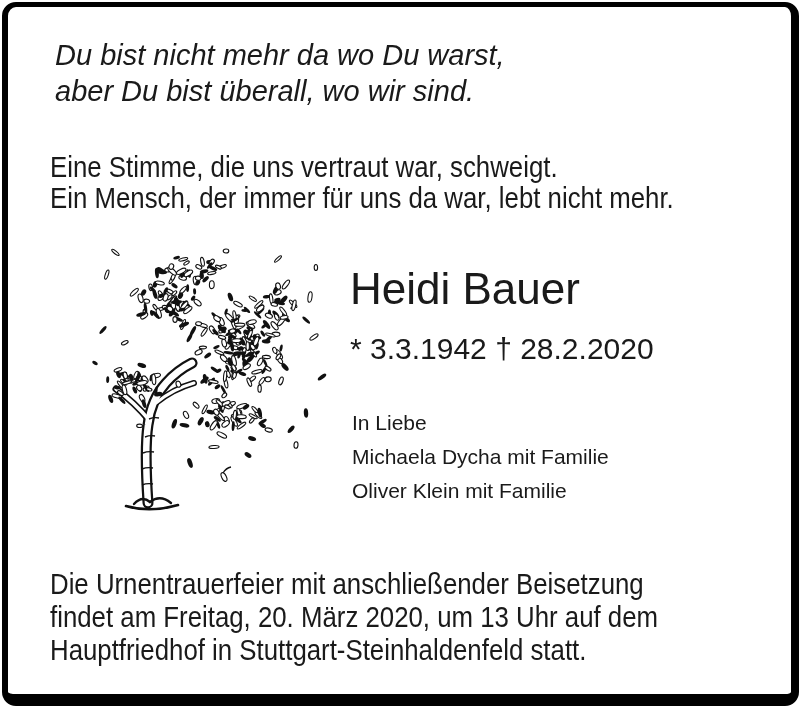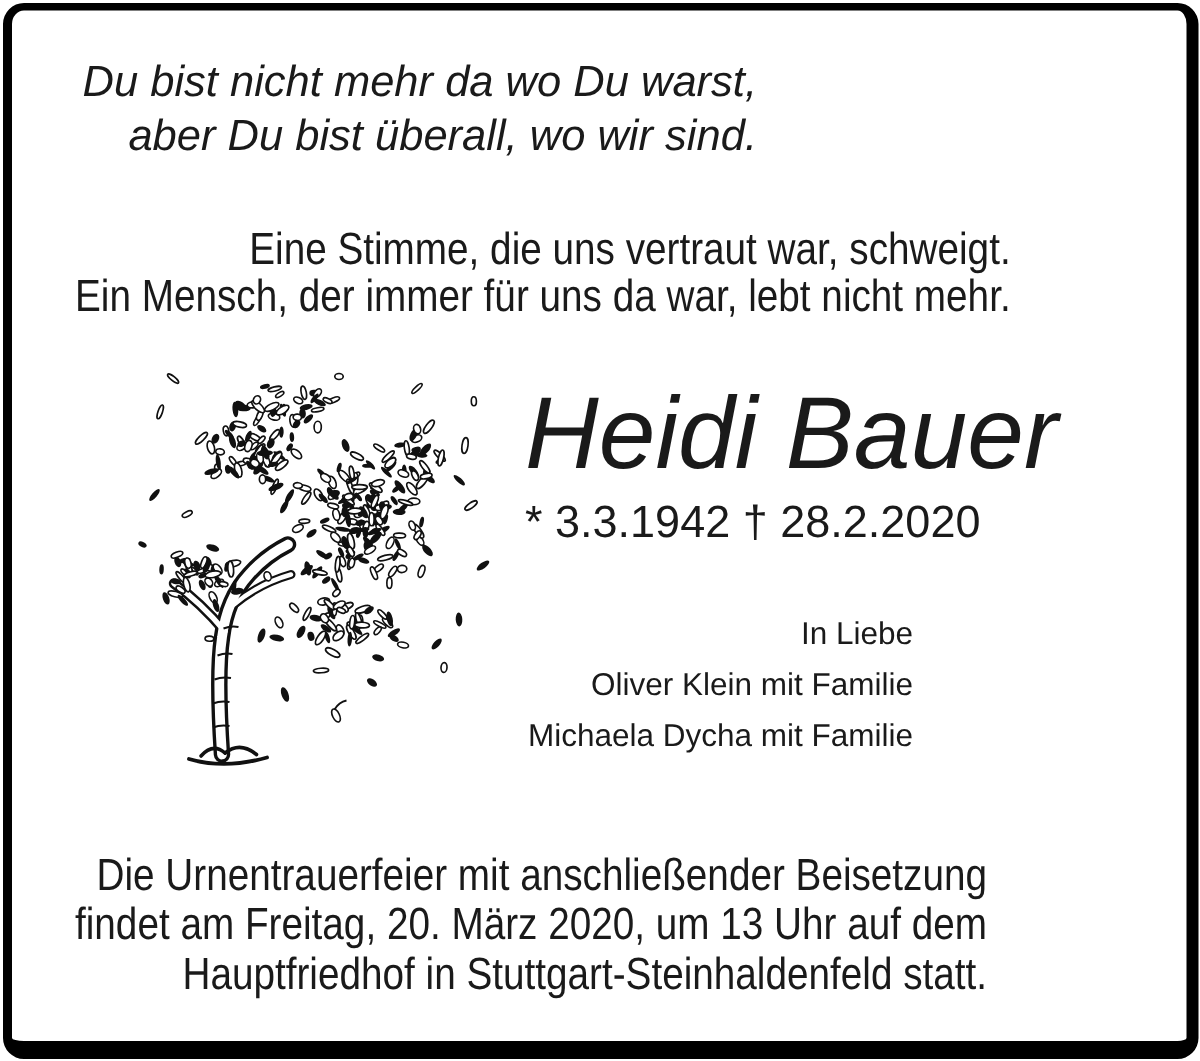--- a/index.html
+++ b/index.html
@@ -8,21 +8,20 @@
     background: #ffffff;
   }
   .page {
     position: relative;
     width: 800px;
     height: 707px;
     background: #ffffff;
     color: #1a1a1a;
     font-family: "Liberation Sans", sans-serif;
     overflow: hidden;
-    text-align: right;
   }
   .frame {
     position: absolute;
     left: 2px; top: 2px; right: 1px; bottom: 1px;
     border: solid #000000;
     border-width: 5px 8px 12px 6px;
     border-radius: 14px;
     pointer-events: none;
   }
   .opening-quote {
@@ -42,24 +41,23 @@
     transform-origin: 0 0;
     white-space: nowrap;
   }
   .tree {
     position: absolute;
     left: 78px; top: 245px;
   }
   .deceased-name {
     position: absolute;
     left: 350px; top: 258px;
-    font-size: 68px;
+    font-size: 44px;
     line-height: 62px;
     white-space: nowrap;
-    font-style: italic;
   }
   .life-dates {
     position: absolute;
     left: 350px; top: 331px;
     font-size: 30px;
     line-height: 36px;
     white-space: nowrap;
   }
   .life-dates .death-date {
   }
@@ -501,22 +499,22 @@
 
   <div class="deceased-name">Heidi Bauer</div>
 
   <div class="life-dates">
     <span class="birth-date">* 3.3.1942</span>
     <span class="death-date">† 28.2.2020</span>
   </div>
 
   <div class="mourners">
     <div>In Liebe</div>
+    <div>Michaela Dycha mit Familie</div>
     <div>Oliver Klein mit Familie</div>
-    <div>Michaela Dycha mit Familie</div>
   </div>
 
   <div class="funeral-info">
     <div>Die Urnentrauerfeier mit anschließender Beisetzung</div>
     <div>findet am Freitag, 20. März 2020, um 13 Uhr auf dem</div>
     <div>Hauptfriedhof in Stuttgart-Steinhaldenfeld statt.</div>
   </div>
 
 </div>
 

